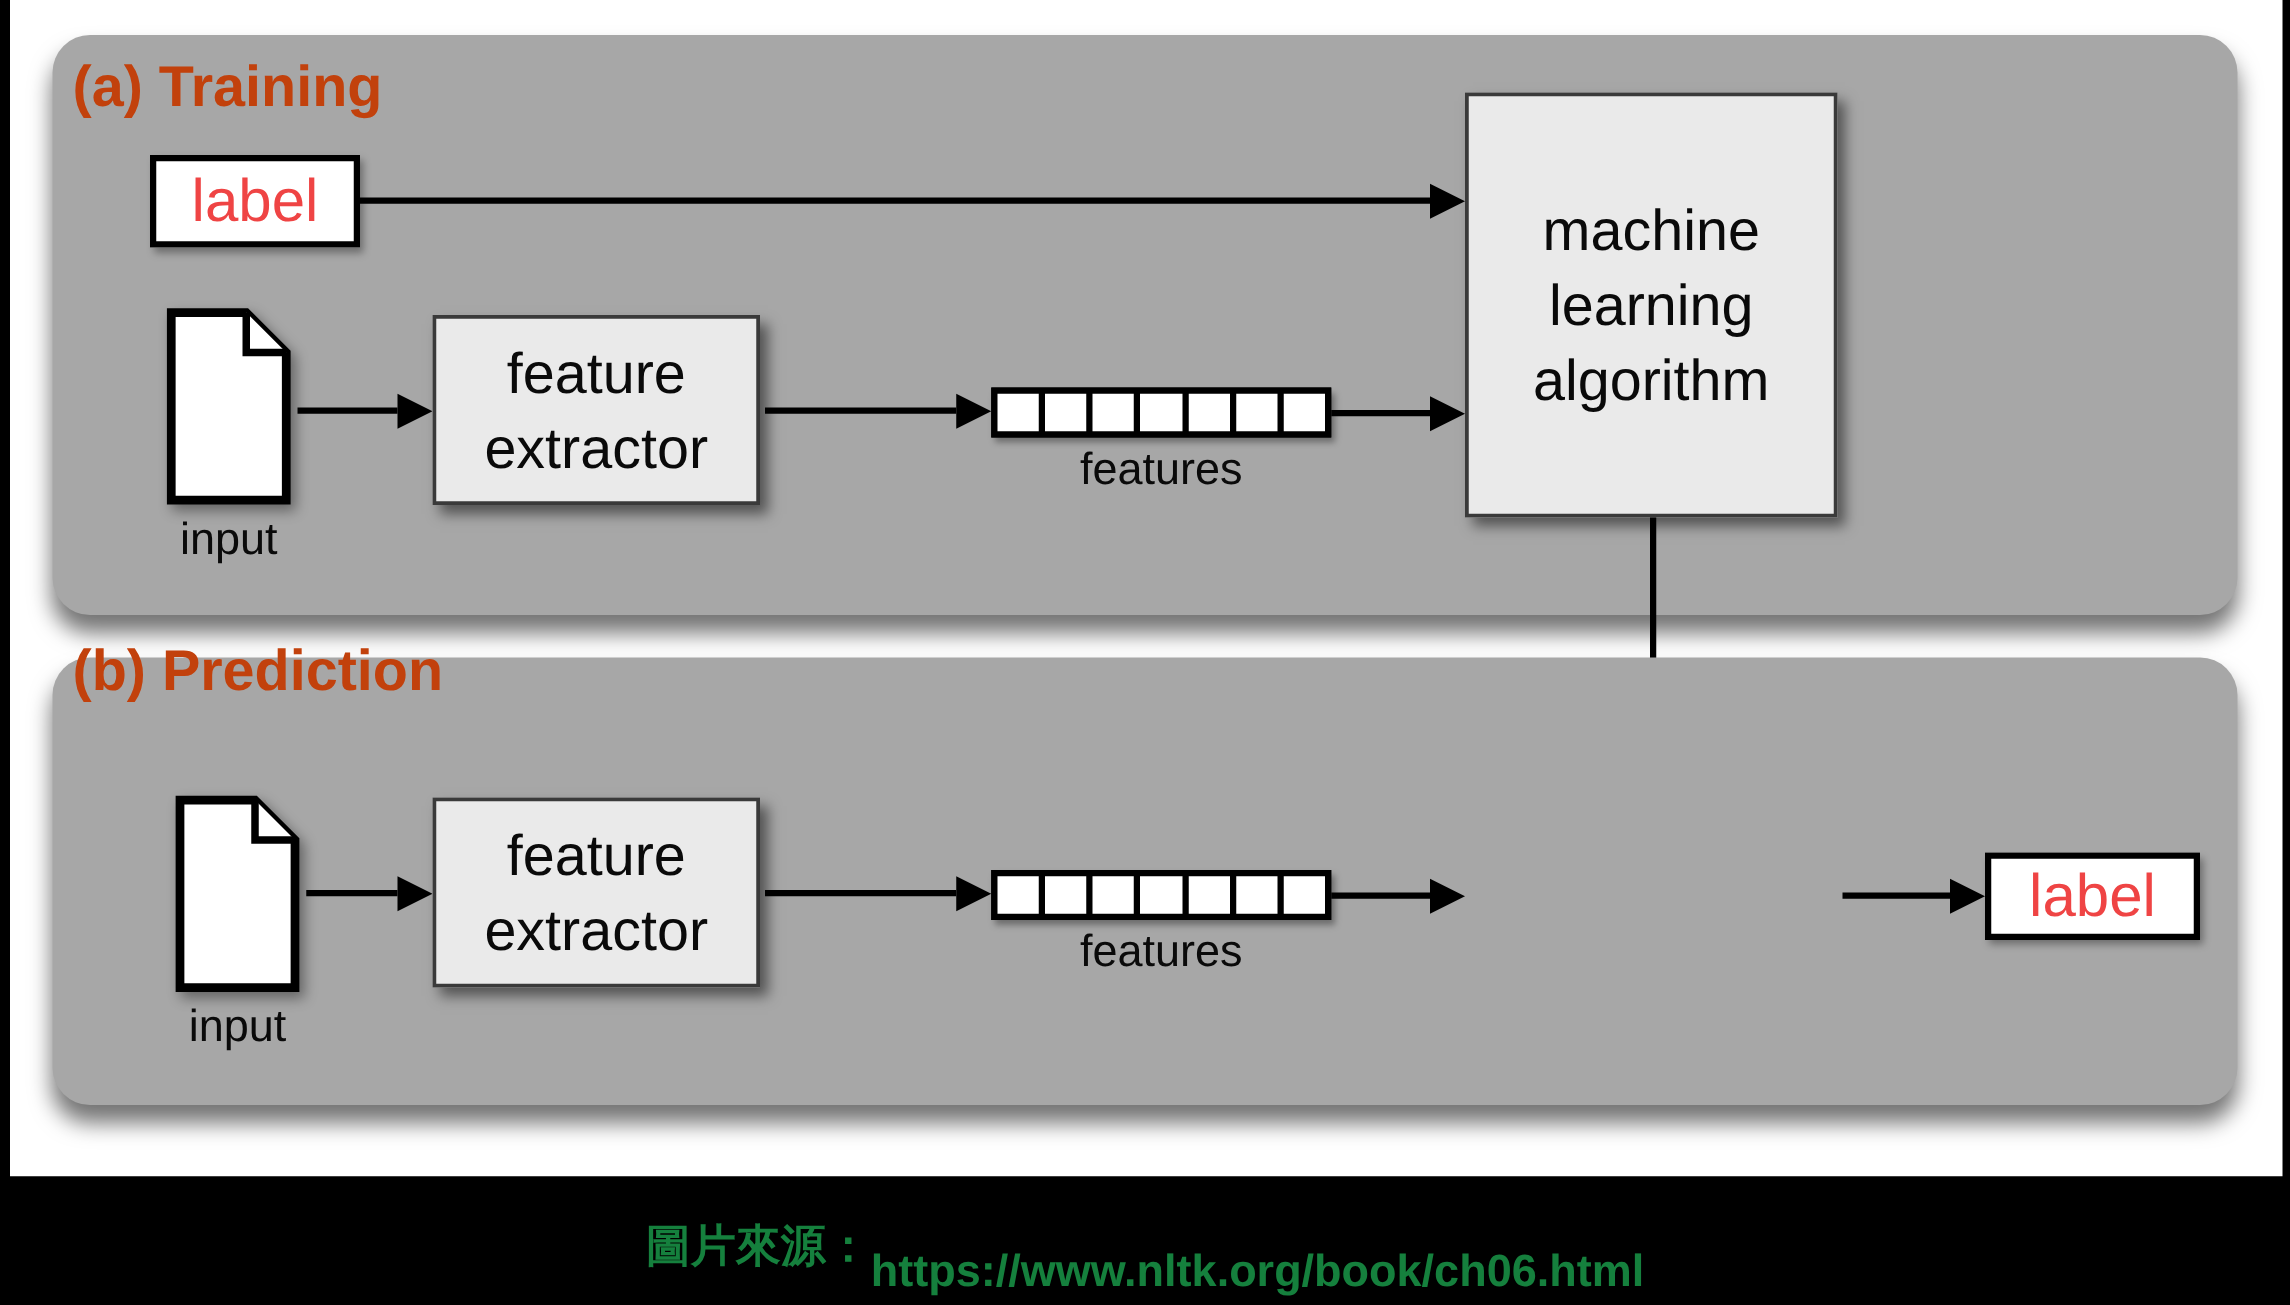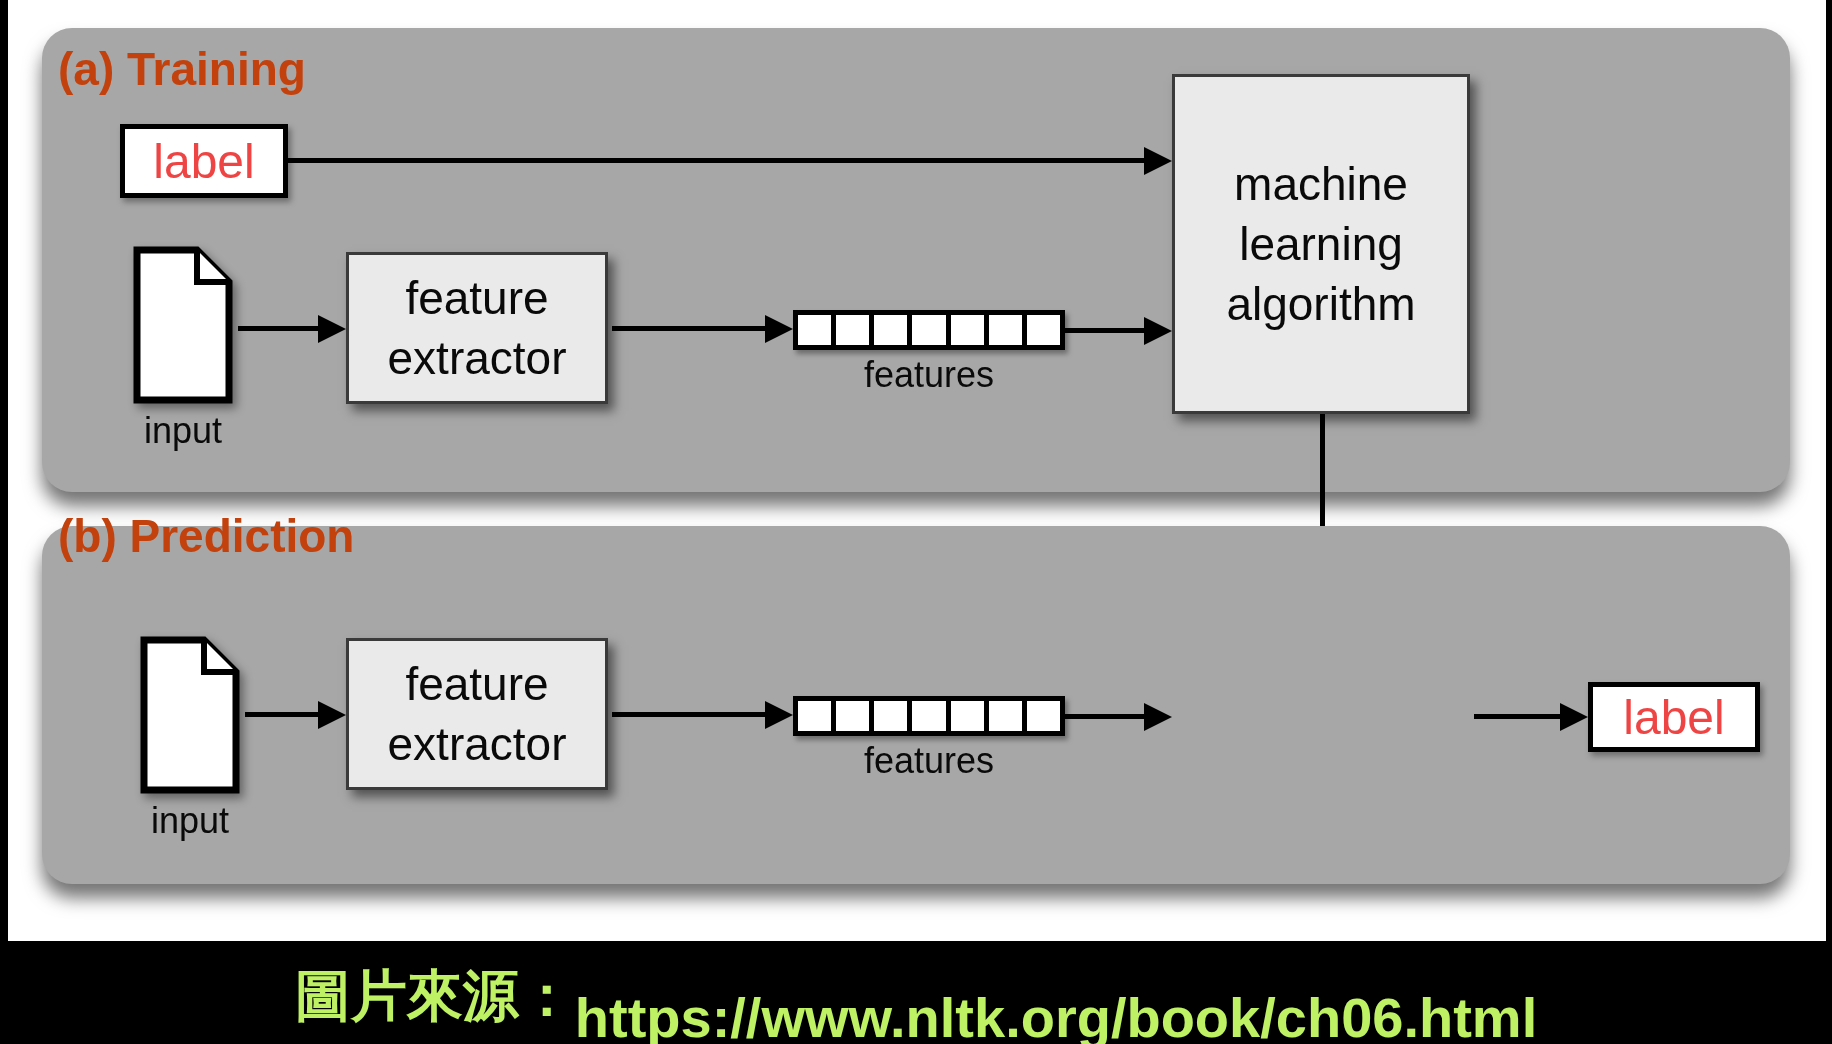--- a/index.html
+++ b/index.html
@@ -56,21 +56,21 @@
   .arrow-v { position:absolute; width:5px; background:#000; }
   .arrow-v .head-d {
     position:absolute; bottom:-28px; left:50%; transform:translateX(-50%);
     width:0; height:0; border-top:28px solid #000;
     border-left:14px solid transparent; border-right:14px solid transparent;
   }
 
   #caption {
     position:absolute; left:0; top:950px; width:1832px; height:94px;
     display:flex; align-items:center; justify-content:center;
-    color:#bef264; font-size:56px; font-weight:bold; white-space:nowrap;
+    color:#15803d; font-size:36px; font-weight:bold; white-space:nowrap;
   }
   #caption .url {
     text-decoration-thickness:4px; text-underline-offset:9px;
     cursor:pointer;
     margin-top:40px;
   }
 </style>
 </head>
 <body>
 

